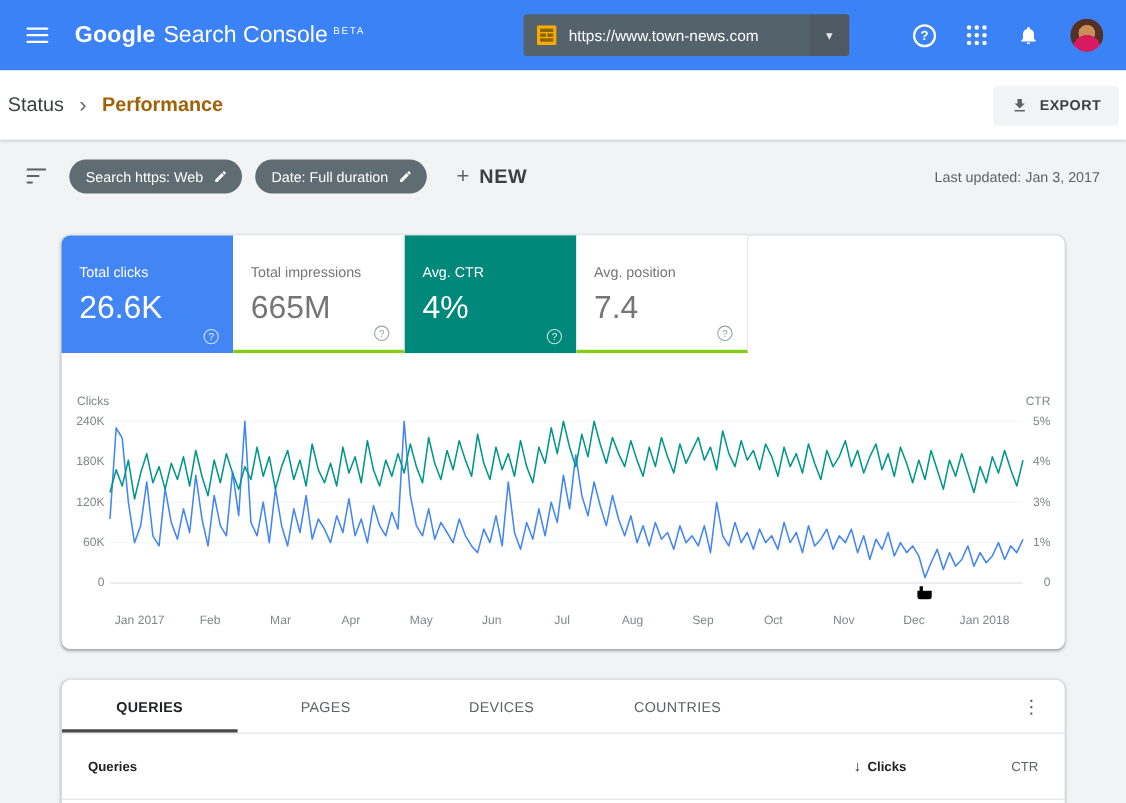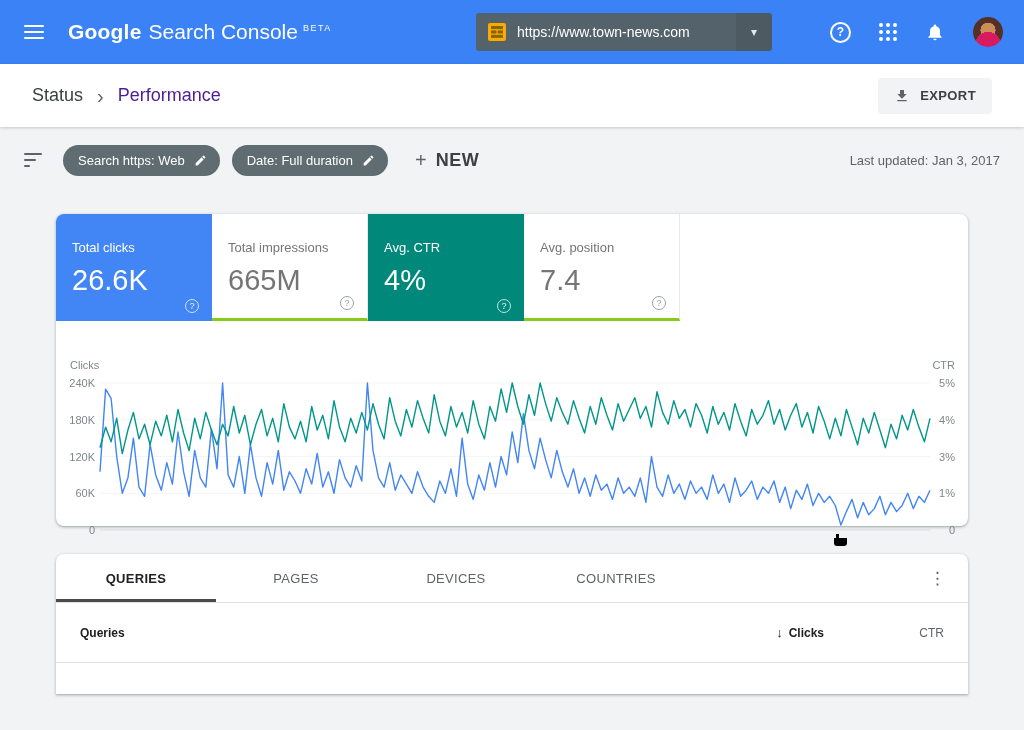--- a/index.html
+++ b/index.html
@@ -22,39 +22,39 @@
   .apps-icon { display:grid; grid-template-columns:repeat(3,4px); grid-gap:3px; cursor:pointer; }
   .apps-icon i { width:4px; height:4px; background:#fff; border-radius:50%; }
   .bell-icon { cursor:pointer; display:flex; }
   .avatar { width:30px; height:30px; border-radius:50%; cursor:pointer;
     background:
       radial-gradient(circle at 50% 92%, #d81b60 0 40%, rgba(0,0,0,0) 41%),
       radial-gradient(circle at 50% 44%, #c98e5a 0 33%, rgba(0,0,0,0) 34%),
       #553027; }
 
   
-  .crumb-bar { height:63px; background:#fff; box-shadow:0 1px 3px rgba(0,0,0,.18); display:flex; align-items:center; padding:0 32px; position:relative; z-index:2; }
+  .crumb-bar { height:63px; background:#fff; box-shadow:0 1px 3px rgba(0,0,0,.18); display:flex; align-items:center; padding:0 7px; position:relative; z-index:2; }
   .crumb-parent { font-size:18px; color:#3c4043; cursor:pointer; }
   .crumb-chev { font-size:20px; color:#5f6368; margin:0 14px; line-height:1; }
-  .crumb-current { font-size:18px; color:#4c1d95; font-weight:400; }
+  .crumb-current { font-size:18px; color:#a16207; font-weight:700; }
   .export-btn { margin-left:auto; height:36px; background:#f1f3f4; border-radius:4px; display:flex; align-items:center; gap:10px; padding:0 16px; cursor:pointer; }
   .export-btn span { font-size:13px; font-weight:700; color:#3c4043; letter-spacing:.4px; }
 
   
   .filter-bar { height:66px; display:flex; align-items:center; padding:0 24px; }
   .filter-icon { margin-right:19px; display:flex; }
   .chip { height:31px; border-radius:16px; background:#5f6c72; color:#fff; display:flex; align-items:center; gap:9px; padding:0 13px 0 15px; font-size:13px; margin-right:12px; cursor:pointer; white-space:nowrap; }
   .new-btn { display:flex; align-items:center; gap:9px; margin-left:15px; cursor:pointer; color:#3c4043; }
   .new-btn .plus { font-size:20px; color:#5f6368; font-weight:400; line-height:1; }
   .new-btn .lbl { font-size:18px; font-weight:700; letter-spacing:.6px; }
   .last-updated { margin-left:auto; font-size:13px; color:#5f6368; }
 
   
   .card { width:912px; margin-left:56px; margin-right:56px; background:#fff; border-radius:8px; box-shadow:0 1px 2px rgba(60,64,67,.3),0 1px 3px 1px rgba(60,64,67,.12); }
-  .chart-card { margin-top:21px; height:312px; position:relative; }
+  .chart-card { margin-top:21px; height:376px; position:relative; }
 
   .tiles { display:flex; }
   .tile { width:156px; height:107px; padding:26px 16px 0; position:relative; cursor:pointer; background:#fff; }
   .tile.plain { border-bottom:3px solid #84cc16; border-right:1px solid #e8eaed; }
   .tile.blue { background:#4285f4; border-radius:8px 0 0 0; }
   .tile.teal { background:#00897b; }
   .t-label { font-size:13px; color:#757575; }
   .tile.blue .t-label, .tile.teal .t-label { color:#fff; }
   .t-value { font-size:29px; margin-top:9px; color:#757575; font-weight:400; }
   .tile.blue .t-value, .tile.teal .t-value { color:#fff; }
@@ -221,20 +221,35 @@
       <svg id="chart-svg" width="830" height="147" viewBox="0 0 830 147">
           <line x1="0" x2="830" y1="0" y2="0" stroke="#f4f5f6" stroke-width="1"></line>
           <line x1="0" x2="830" y1="36.75" y2="36.75" stroke="#f4f5f6" stroke-width="1"></line>
           <line x1="0" x2="830" y1="73.5" y2="73.5" stroke="#f4f5f6" stroke-width="1"></line>
           <line x1="0" x2="830" y1="110.25" y2="110.25" stroke="#f4f5f6" stroke-width="1"></line>
           <line x1="0" x2="830" y1="147" y2="147" stroke="#dadce0" stroke-width="1"></line>
           <polyline points="0.0,88.8 5.6,6.1 11.1,15.3 16.7,73.5 22.3,110.3 27.9,94.9 33.4,55.1 39.0,104.1 44.6,113.3 50.1,61.3 55.7,91.9 61.3,107.2 66.8,79.6 72.4,101.1 78.0,49.0 83.6,88.8 89.1,113.3 94.7,67.4 100.3,94.9 105.8,104.1 111.4,45.9 117.0,85.8 122.6,0.0 128.1,91.9 133.7,104.1 139.3,73.5 144.8,110.3 150.4,61.3 156.0,94.9 161.5,113.3 167.1,79.6 172.7,101.1 178.3,67.4 183.8,107.2 189.4,88.8 195.0,98.0 200.5,110.3 206.1,85.8 211.7,101.1 217.2,70.4 222.8,104.1 228.4,88.8 234.0,110.3 239.5,76.6 245.1,94.9 250.7,104.1 256.2,82.7 261.8,98.0 267.4,0.0 273.0,67.4 278.5,94.9 284.1,104.1 289.7,79.6 295.2,107.2 300.8,91.9 306.4,101.1 311.9,110.3 317.5,88.8 323.1,104.1 328.7,113.3 334.2,119.4 339.8,98.0 345.4,110.3 350.9,85.8 356.5,113.3 362.1,55.1 367.7,101.1 373.2,116.4 378.8,91.9 384.4,107.2 389.9,79.6 395.5,104.1 401.1,73.5 406.6,91.9 412.2,49.0 417.8,79.6 423.4,30.6 428.9,67.4 434.5,85.8 440.1,55.1 445.6,76.6 451.2,94.9 456.8,67.4 462.3,88.8 467.9,104.1 473.5,85.8 479.1,110.3 484.6,94.9 490.2,113.3 495.8,91.9 501.3,107.2 506.9,101.1 512.5,116.4 518.1,94.9 523.6,110.3 529.2,104.1 534.8,113.3 540.3,94.9 545.9,119.4 551.5,73.5 557.0,104.1 562.6,113.3 568.2,91.9 573.8,110.3 579.3,101.1 584.9,116.4 590.5,98.0 596.0,110.3 601.6,104.1 607.2,116.4 612.8,91.9 618.3,110.3 623.9,101.1 629.5,119.4 635.0,94.9 640.6,113.3 646.2,107.2 651.7,98.0 657.3,116.4 662.9,104.1 668.5,110.3 674.0,98.0 679.6,119.4 685.2,104.1 690.7,125.6 696.3,107.2 701.9,116.4 707.4,101.1 713.0,122.5 718.6,110.3 724.2,119.4 729.7,113.3 735.3,122.5 740.9,142.1 746.4,128.6 752.0,116.4 757.6,134.8 763.2,119.4 768.7,131.7 774.3,125.6 779.9,113.3 785.4,131.7 791.0,119.4 796.6,128.6 802.1,122.5 807.7,110.3 813.3,125.6 818.9,113.3 824.4,119.4 830.0,107.2" fill="none" stroke="#4285f4" stroke-width="1.4" stroke-linejoin="round"></polyline>
           <polyline points="0.0,64.7 5.6,44.1 11.1,58.8 16.7,35.3 22.3,70.6 27.9,47.0 33.4,29.4 39.0,55.9 44.6,41.2 50.1,61.7 55.7,38.2 61.3,52.9 66.8,32.3 72.4,58.8 78.0,26.5 83.6,50.0 89.1,67.6 94.7,35.3 100.3,55.9 105.8,29.4 111.4,47.0 117.0,61.7 122.6,41.2 128.1,52.9 133.7,23.5 139.3,50.0 144.8,32.3 150.4,61.7 156.0,41.2 161.5,26.5 167.1,52.9 172.7,35.3 178.3,58.8 183.8,20.6 189.4,44.1 195.0,55.9 200.5,38.2 206.1,58.8 211.7,23.5 217.2,47.0 222.8,32.3 228.4,55.9 234.0,17.6 239.5,44.1 245.1,58.8 250.7,35.3 256.2,50.0 261.8,29.4 267.4,47.0 273.0,20.6 278.5,41.2 284.1,55.9 289.7,14.7 295.2,38.2 300.8,52.9 306.4,26.5 311.9,44.1 317.5,17.6 323.1,35.3 328.7,50.0 334.2,11.8 339.8,38.2 345.4,52.9 350.9,23.5 356.5,44.1 362.1,29.4 367.7,50.0 373.2,17.6 378.8,41.2 384.4,55.9 389.9,23.5 395.5,38.2 401.1,5.9 406.6,29.4 412.2,0.0 417.8,23.5 423.4,41.2 428.9,11.8 434.5,32.3 440.1,0.0 445.6,20.6 451.2,38.2 456.8,14.7 462.3,29.4 467.9,41.2 473.5,17.6 479.1,35.3 484.6,50.0 490.2,23.5 495.8,41.2 501.3,14.7 506.9,32.3 512.5,47.0 518.1,20.6 523.6,38.2 529.2,26.5 534.8,14.7 540.3,35.3 545.9,23.5 551.5,44.1 557.0,8.8 562.6,29.4 568.2,41.2 573.8,17.6 579.3,35.3 584.9,26.5 590.5,44.1 596.0,20.6 601.6,32.3 607.2,50.0 612.8,23.5 618.3,41.2 623.9,29.4 629.5,47.0 635.0,20.6 640.6,38.2 646.2,52.9 651.7,26.5 657.3,41.2 662.9,32.3 668.5,17.6 674.0,41.2 679.6,26.5 685.2,47.0 690.7,32.3 696.3,20.6 701.9,44.1 707.4,29.4 713.0,50.0 718.6,23.5 724.2,38.2 729.7,55.9 735.3,35.3 740.9,52.9 746.4,26.5 752.0,44.1 757.6,61.7 763.2,35.3 768.7,50.0 774.3,29.4 779.9,47.0 785.4,64.7 791.0,41.2 796.6,55.9 802.1,32.3 807.7,47.0 813.3,26.5 818.9,44.1 824.4,58.8 830.0,35.3" fill="none" stroke="#009688" stroke-width="1.4" stroke-linejoin="round"></polyline>
         </svg>
     </div>
+    <div class="x-labels" id="x-labels">
+        <span style="left: 27px;">Jan 2017</span>
+        <span style="left: 91px;">Feb</span>
+        <span style="left: 155px;">Mar</span>
+        <span style="left: 219px;">Apr</span>
+        <span style="left: 283px;">May</span>
+        <span style="left: 347px;">Jun</span>
+        <span style="left: 411px;">Jul</span>
+        <span style="left: 475px;">Aug</span>
+        <span style="left: 539px;">Sep</span>
+        <span style="left: 603px;">Oct</span>
+        <span style="left: 667px;">Nov</span>
+        <span style="left: 731px;">Dec</span>
+        <span style="left: 795px;">Jan 2018</span>
+      </div>
     <div class="cursor-artifact">
       <svg width="15" height="13" viewBox="0 0 15 13">
           <path fill="#000" d="M1 5h2V1h3v4h8v5a3 3 0 0 1-3 3H4a3 3 0 0 1-3-3z"></path>
         </svg>
     </div>
   </div>
 </div>
 
 <div class="card table-card">
   <div class="tabs">

